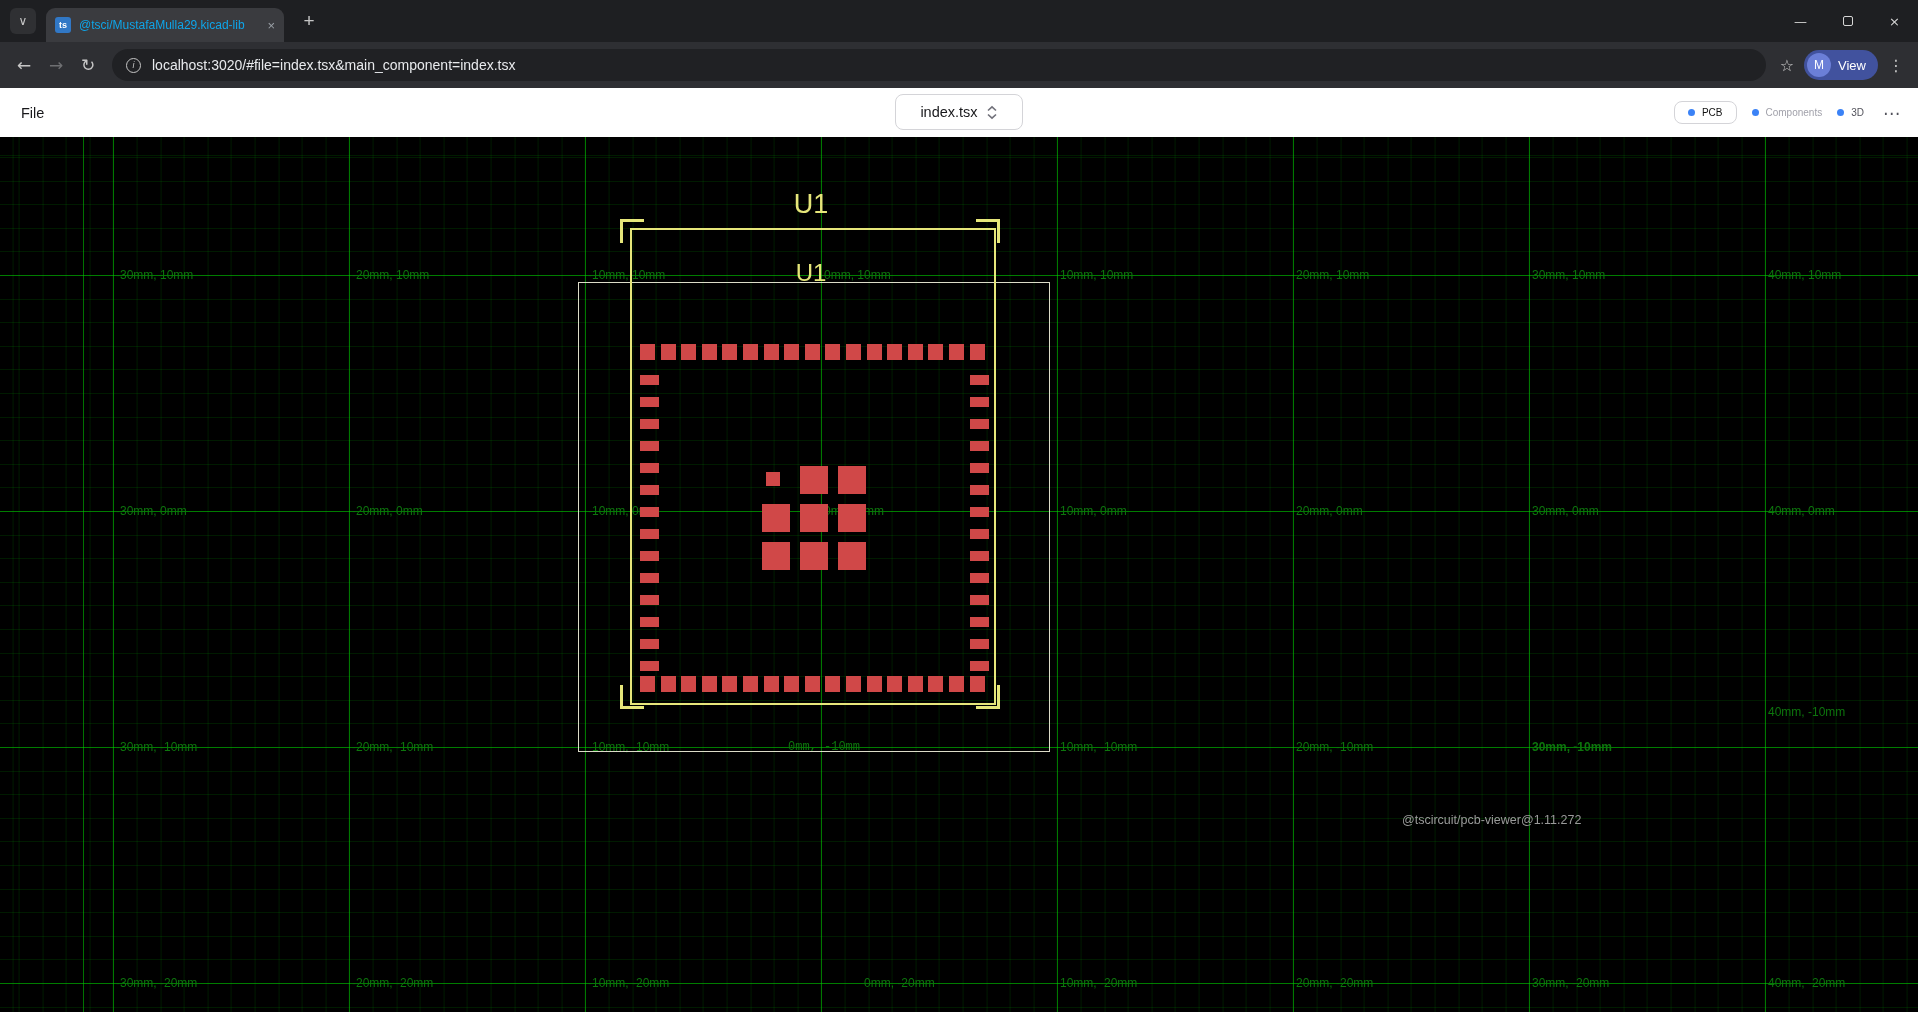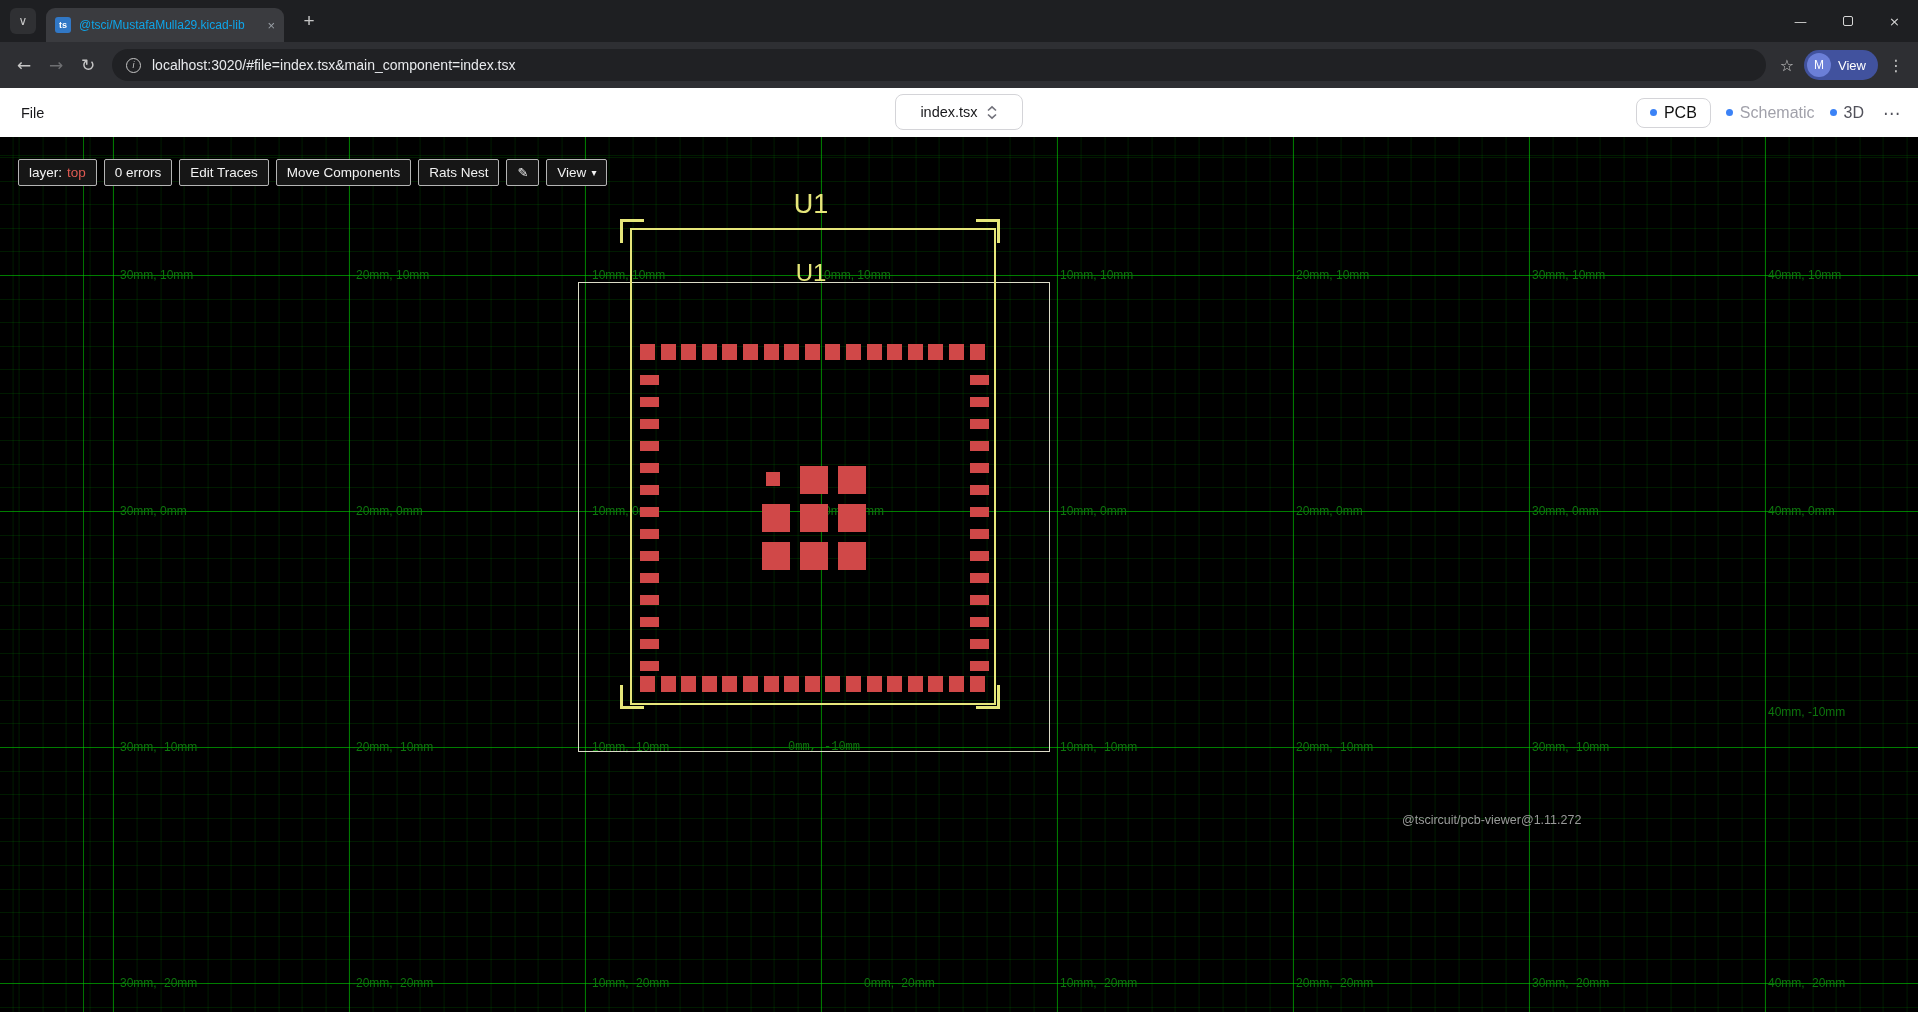--- a/index.html
+++ b/index.html
@@ -42,21 +42,21 @@
   .kebab { color:#c6c6c6; font-size:16px; width:28px; text-align:center; font-family:"DejaVu Sans", sans-serif; }
 
   
   .app-header { height:49px; background:#ffffff; display:flex; align-items:center; position:relative; }
   .file-menu { margin-left:21px; font-size:14.5px; color:#18181b; }
   .file-selector { position:absolute; left:50%; transform:translateX(-50%); top:6px; height:36px;
                    min-width:128px; border:1px solid #d4d4d8; border-radius:8px; background:#fff;
                    display:flex; align-items:center; justify-content:center; gap:8px; padding:0 12px;
                    font-size:14.5px; color:#18181b; }
   .views { position:absolute; right:14px; top:0; height:49px; display:flex; align-items:center; gap:15px; }
-  .view-btn { display:flex; align-items:center; gap:7px; font-size:16px; }
+  .view-btn { display:flex; align-items:center; gap:7px; font-size:10px; }
   .view-btn.active { border:1px solid #d4d4d8; border-radius:8px; padding:5px 13px; color:#111; }
   .view-btn.inactive { color:#a1a1aa; }
   .view-btn.dim { color:#52525b; }
   .dot { width:7px; height:7px; border-radius:50%; background:#3b82f6; flex:none; }
   .more-btn { color:#52525b; font-size:17px; font-family:"DejaVu Sans", sans-serif; padding:0 4px; }
 
   
   .canvas { position:relative; width:1918px; height:875px; background-color:#000; overflow:hidden;
     background-image:
       repeating-linear-gradient(to right,  rgba(0,205,0,0.55) 0 1px, transparent 1px 236px),
@@ -142,49 +142,32 @@
       <path d="M2 9.5 L6 13.2 L10 9.5" stroke="#71717a" stroke-width="1.6" fill="none"></path>
     </svg>
   </div>
   <div class="views">
     <div class="view-btn active">
       <span class="dot"></span>
       <span>PCB</span>
     </div>
     <div class="view-btn inactive">
       <span class="dot"></span>
-      <span>Schematic</span>
+      <span>Components</span>
     </div>
     <div class="view-btn dim">
       <span class="dot"></span>
       <span>3D</span>
     </div>
     <div class="more-btn">⋯</div>
   </div>
 </div>
 
 <div class="canvas">
 
-  <div class="pcb-toolbar">
-    <div class="tbtn">
-      <span>layer:</span>
-      <span class="layer-value">top</span>
-    </div>
-    <div class="tbtn">0 errors</div>
-    <div class="tbtn">Edit Traces</div>
-    <div class="tbtn">Move Components</div>
-    <div class="tbtn">Rats Nest</div>
-    <div class="tbtn">
-      <span class="pencil">✎</span>
-    </div>
-    <div class="tbtn">
-      <span>View</span>
-      <span class="caret">▾</span>
-    </div>
-  </div>
 
   <div id="grid-labels">
       <span class="grid-label" style="left: 116px; top: 131px;">-30mm, 10mm</span>
       <span class="grid-label" style="left: 352px; top: 131px;">-20mm, 10mm</span>
       <span class="grid-label" style="left: 588px; top: 131px;">-10mm, 10mm</span>
       <span class="grid-label" style="left: 824px; top: 131px;">0mm, 10mm</span>
       <span class="grid-label" style="left: 1060px; top: 131px;">10mm, 10mm</span>
       <span class="grid-label" style="left: 1296px; top: 131px;">20mm, 10mm</span>
       <span class="grid-label" style="left: 1532px; top: 131px;">30mm, 10mm</span>
       <span class="grid-label" style="left: 1768px; top: 131px;">40mm, 10mm</span>
@@ -195,21 +178,21 @@
       <span class="grid-label" style="left: 1060px; top: 367px;">10mm, 0mm</span>
       <span class="grid-label" style="left: 1296px; top: 367px;">20mm, 0mm</span>
       <span class="grid-label" style="left: 1532px; top: 367px;">30mm, 0mm</span>
       <span class="grid-label" style="left: 1768px; top: 367px;">40mm, 0mm</span>
       <span class="grid-label" style="left: 116px; top: 603px;">-30mm, -10mm</span>
       <span class="grid-label" style="left: 352px; top: 603px;">-20mm, -10mm</span>
       <span class="grid-label" style="left: 588px; top: 603px;">-10mm, -10mm</span>
       <span class="grid-label" style="left: 788px; top: 603px; font-family: Liberation Mono, monospace;">0mm, -10mm</span>
       <span class="grid-label" style="left: 1060px; top: 603px;">10mm, -10mm</span>
       <span class="grid-label" style="left: 1296px; top: 603px;">20mm, -10mm</span>
-      <span class="grid-label" style="left: 1532px; top: 603px;">30mm, -10mm</span>
+      <span class="grid-label" style="left: 1532px; top: 603px; font-weight: bold;">30mm, -10mm</span>
       <span class="grid-label" style="left: 1768px; top: 568px;">40mm, -10mm</span>
       <span class="grid-label" style="left: 116px; top: 839px;">-30mm, -20mm</span>
       <span class="grid-label" style="left: 352px; top: 839px;">-20mm, -20mm</span>
       <span class="grid-label" style="left: 588px; top: 839px;">-10mm, -20mm</span>
       <span class="grid-label" style="left: 864px; top: 839px;">0mm, -20mm</span>
       <span class="grid-label" style="left: 1060px; top: 839px;">10mm, -20mm</span>
       <span class="grid-label" style="left: 1296px; top: 839px;">20mm, -20mm</span>
       <span class="grid-label" style="left: 1532px; top: 839px;">30mm, -20mm</span>
       <span class="grid-label" style="left: 1768px; top: 839px;">40mm, -20mm</span>
     </div>

